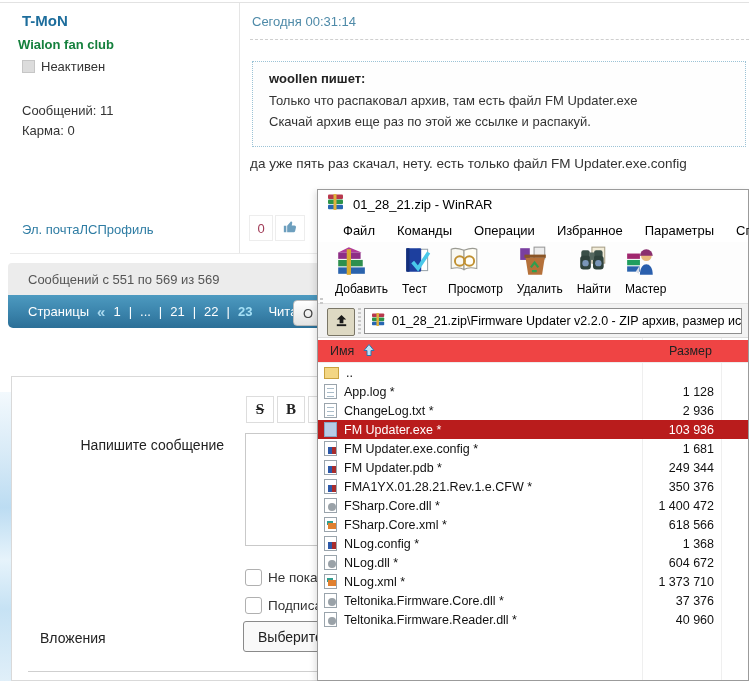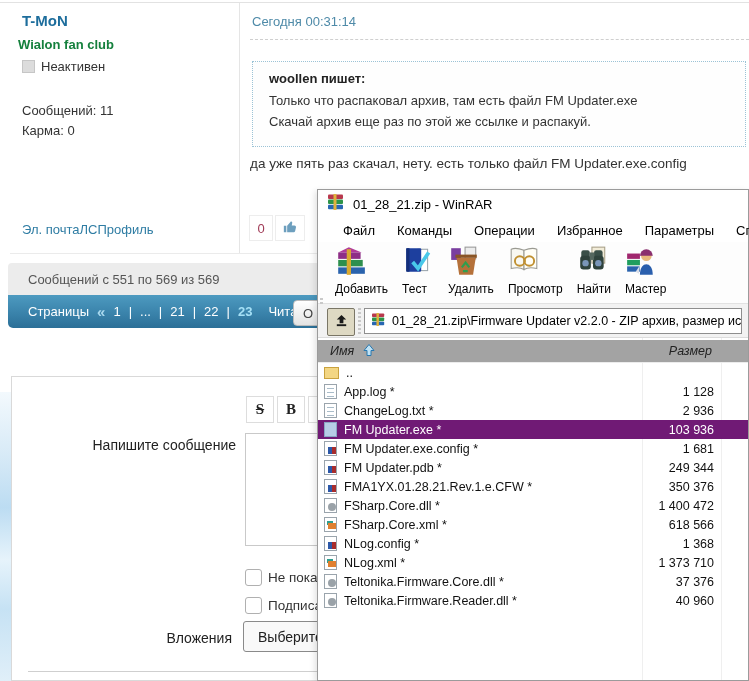--- a/index.html
+++ b/index.html
@@ -31,55 +31,55 @@
   .info-bar{left:8px;top:263px;width:733px;height:32px;background:#ececec;border-radius:4px 4px 0 0;display:flex;align-items:center;font-size:13px;color:#555;padding-left:20px;box-sizing:border-box;}
   .page-bar{left:8px;top:295px;width:733px;height:33px;background:linear-gradient(180deg,#4d9ac0 0%,#3a83ab 55%,#2b6f97 100%);border-radius:0 0 5px 5px;display:flex;align-items:center;font-size:13px;color:#fff;padding-left:20px;box-sizing:border-box;gap:8px;}
   .page-bar .laquo{color:#a8d8ee;font-size:15px;font-weight:bold;}
   .page-bar .cur{color:#a5e0f6;font-weight:bold;}
   .reply-btn{left:293px;top:300px;width:58px;height:26px;background:linear-gradient(#ffffff,#e3e3e3);border:1px solid #bbb;border-radius:4px;font-size:13px;color:#444;display:flex;align-items:center;padding-left:9px;box-sizing:border-box;overflow:hidden;}
   .form-panel{left:11px;top:376px;width:738px;height:305px;background:#fff;border:1px solid #d9d9d9;box-sizing:border-box;}
   .fmt-btn{top:396px;width:26px;height:25px;background:#fff;border:1px solid #ddd;display:flex;align-items:center;justify-content:center;font-family:"Liberation Serif",serif;font-size:15px;font-weight:bold;color:#222;}
   .fmt-s{left:246px;text-decoration:line-through;}
   .fmt-b{left:277px;}
   .fmt-i{left:308px;font-style:italic;}
-  .msg-label{left:44px;top:437px;width:192px;text-align:right;font-size:14px;color:#222;}
+  .msg-label{left:32px;top:437px;width:192px;text-align:right;font-size:14px;color:#222;}
   .msg-area{left:245px;top:433px;width:200px;height:113px;background:#fff;border:1px solid #c9c9c9;box-sizing:border-box;}
   .cb{width:15px;height:15px;border:1px solid #b0b0b0;border-radius:3px;background:#fff;}
   .cb1{left:245px;top:569px;}
   .cb2{left:245px;top:597px;}
   .cb-label{font-size:13.5px;color:#333;}
   .cbl1{left:268px;top:570px;}
   .cbl2{left:268px;top:598px;}
-  .attach-label{left:40px;top:630px;width:192px;text-align:right;font-size:14px;color:#222;}
+  .attach-label{left:40px;top:630px;width:192px;text-align:left;font-size:14px;color:#222;}
   .choose-btn{left:243px;top:621px;width:120px;height:31px;background:#f9f9f9;border:1px solid #8a8a8a;border-radius:3px;display:flex;align-items:center;padding-left:14px;box-sizing:border-box;font-size:14px;color:#222;}
   .panel-hr{left:28px;top:671px;width:710px;height:1px;background:#cfcfcf;}
   
   .win{left:317px;top:189px;width:432px;height:492px;background:#fff;border:1px solid #9b9b9b;box-sizing:border-box;box-shadow:-2px 2px 6px rgba(0,0,0,.12);}
   .win .titlebar{position:absolute;left:0;top:0;width:100%;height:28px;background:#fff;display:flex;align-items:center;gap:8px;padding-left:9px;box-sizing:border-box;}
   .win .title{font-size:13px;color:#000;}
   .win .menubar{position:absolute;left:0;top:28px;width:100%;height:24px;background:#fff;display:flex;align-items:center;padding-left:14px;box-sizing:border-box;}
   .win .menubar span{font-size:13px;color:#000;padding:0 11px;cursor:default;}
   .win .toolbar{position:absolute;left:0;top:52px;width:100%;height:62px;background:#fdfdfd;border-bottom:1px solid #e2e2e2;display:flex;align-items:flex-start;padding-left:10px;box-sizing:border-box;}
   .gripper{position:absolute;left:2px;width:3px;background:repeating-linear-gradient(180deg,#c9c9c9 0 2px,transparent 2px 4px);}
   .tb-item{display:flex;flex-direction:column;align-items:flex-start;padding:3px 7px 0 7px;}
   .tb-item .lbl{font-size:12px;color:#000;margin-top:1px;white-space:nowrap;}
   .addr-row{position:absolute;left:0;top:114px;width:100%;height:34px;background:#f2f2f2;border-bottom:1px solid #dcdcdc;box-sizing:border-box;}
   .up-btn{position:absolute;left:9px;top:4px;width:26px;height:26px;background:#ded9c3;border:1px solid #7a7666;border-radius:2px;display:flex;align-items:center;justify-content:center;}
   .addr-input{position:absolute;left:46px;top:4px;right:6px;height:26px;background:#fff;border:1px solid #8e8e8e;display:flex;align-items:center;gap:6px;padding-left:6px;box-sizing:border-box;font-size:12.5px;color:#000;white-space:nowrap;overflow:hidden;}
   .list{position:absolute;left:0;top:148px;right:0;bottom:0;background:#fff;overflow:hidden;}
-  .list-header{position:absolute;left:0;top:2px;width:100%;height:22px;border-bottom:1px solid #ececec;background:#a3a3a3;font-style:italic;}
+  .list-header{position:absolute;left:0;top:2px;width:100%;height:22px;border-bottom:1px solid #ececec;background:#ef4444;}
   .lh-name{position:absolute;left:12px;top:4px;font-size:12.5px;color:#222;}
   .lh-size{position:absolute;right:36px;top:4px;font-size:12.5px;color:#222;}
   .sort-ic{position:absolute;left:44px;top:3px;}
   .col-line{position:absolute;top:0;bottom:0;width:1px;background:#efefef;}
   .rows{position:absolute;left:0;top:25px;right:0;bottom:0;}
   .frow{position:relative;height:19px;display:flex;align-items:center;padding-left:6px;font-size:12.5px;color:#111;}
   .frow .nm{margin-left:7px;white-space:nowrap;}
   .frow .sz{position:absolute;right:34px;font-size:12.5px;}
-  .frow.sel{background:#701a75;color:#fff;text-align:center;}
+  .frow.sel{background:#b91c1c;color:#fff;text-align:center;}
   .frow.sel .sz{color:#fff;}
   
   .fi{width:13px;height:15px;border:1px solid #9aa4ac;background:#fff;flex:none;position:relative;box-sizing:border-box;}
   .fi-doc{background-image:repeating-linear-gradient(180deg,transparent 0 3px,#a9bcc9 3px 4px);background-size:7px 100%;background-repeat:no-repeat;background-position:2px 0;}
   .fi-folder{width:15px;height:12px;background:#f3d683;border-color:#c9a23f;}
   .fi-exe{background:#b7cce6;border-color:#8aa6c4;}
   .fi-config:after{content:"";position:absolute;right:0;bottom:1px;width:8px;height:7px;background:linear-gradient(90deg,#2c58a8 50%,#a82c2c 50%);}
   .fi-dll:after{content:"";position:absolute;right:0;bottom:1px;width:8px;height:8px;border-radius:50%;background:#9aa2a8;}
   .fi-xml:after{content:"";position:absolute;right:0;bottom:2px;width:8px;height:6px;background:#e08030;box-shadow:-2px -3px 0 -1px #2f9e8f;}
 </style>
@@ -198,37 +198,37 @@
         <span><svg width="32" height="32" viewBox="0 0 30 30">
               <rect x="15" y="4" width="9" height="20" fill="#fff" stroke="#9aa5ad"></rect>
               <rect x="4" y="3" width="14" height="22" rx="1" fill="#1d3f9e"></rect>
               <rect x="4" y="3" width="3" height="22" fill="#142f7a"></rect>
               <path d="M10 16 l5 6 l10 -15" stroke="#49c8ea" stroke-width="3.5" fill="none"></path>
             </svg></span>
         <span class="lbl">Тест</span>
       </div>
       <div class="tb-item">
         <span><svg width="32" height="32" viewBox="0 0 30 30">
+              <path d="M15 5 C10 3 5 3 3 4 v18 c4-1 9-1 12 1 z" fill="#f8f8f2" stroke="#9a9a92"></path>
+              <path d="M15 5 C20 3 25 3 27 4 v18 c-4-1-9-1-12 1 z" fill="#fffef6" stroke="#9a9a92"></path>
+              <circle cx="11" cy="15" r="4.5" fill="none" stroke="#c09030" stroke-width="1.8"></circle>
+              <circle cx="20" cy="15" r="4.5" fill="none" stroke="#c09030" stroke-width="1.8"></circle>
+              <path d="M15 15 h1.5" stroke="#c09030" stroke-width="1.5"></path>
+            </svg></span>
+        <span class="lbl">Просмотр</span>
+      </div>
+      <div class="tb-item">
+        <span><svg width="32" height="32" viewBox="0 0 30 30">
               <rect x="3" y="3" width="9" height="11" fill="#7a3fa0"></rect>
               <rect x="16" y="2" width="10" height="11" fill="#ececec" stroke="#999"></rect>
               <path d="M8 12 h18 l-2.5 16 h-13 z" fill="#b5713a"></path>
               <rect x="7" y="9" width="20" height="3" fill="#8a5526"></rect>
               <path d="M13 21 l3.5-4.5 3.5 4.5 m-1.5 3.5 h-4.5" stroke="#2f9e4f" stroke-width="2" fill="none"></path>
             </svg></span>
         <span class="lbl">Удалить</span>
-      </div>
-      <div class="tb-item">
-        <span><svg width="32" height="32" viewBox="0 0 30 30">
-              <path d="M15 5 C10 3 5 3 3 4 v18 c4-1 9-1 12 1 z" fill="#f8f8f2" stroke="#9a9a92"></path>
-              <path d="M15 5 C20 3 25 3 27 4 v18 c-4-1-9-1-12 1 z" fill="#fffef6" stroke="#9a9a92"></path>
-              <circle cx="11" cy="15" r="4.5" fill="none" stroke="#c09030" stroke-width="1.8"></circle>
-              <circle cx="20" cy="15" r="4.5" fill="none" stroke="#c09030" stroke-width="1.8"></circle>
-              <path d="M15 15 h1.5" stroke="#c09030" stroke-width="1.5"></path>
-            </svg></span>
-        <span class="lbl">Просмотр</span>
       </div>
       <div class="tb-item">
         <span><svg width="32" height="32" viewBox="0 0 30 30">
               <rect x="14" y="2" width="12" height="15" fill="#f2ecd8" stroke="#a8a088"></rect>
               <rect x="4" y="5" width="8" height="7" rx="2" fill="#3a4f48"></rect>
               <rect x="16" y="5" width="8" height="7" rx="2" fill="#3a4f48"></rect>
               <rect x="3" y="10" width="10" height="13" rx="3" fill="#2f423c"></rect>
               <rect x="15" y="10" width="10" height="13" rx="3" fill="#2f423c"></rect>
               <rect x="12" y="7" width="4" height="7" fill="#55675f"></rect>
               <circle cx="8" cy="17" r="3" fill="#7a95b8"></circle>
@@ -324,20 +324,25 @@
             <span class="fi fi-xml"></span>
             <span class="nm">FSharp.Core.xml *</span>
             <span class="sz">618 566</span>
           </div>
         <div class="frow">
             <span class="fi fi-config"></span>
             <span class="nm">NLog.config *</span>
             <span class="sz">1 368</span>
           </div>
         <div class="frow">
+            <span class="fi fi-dll"></span>
+            <span class="nm">NLog.dll *</span>
+            <span class="sz">604 672</span>
+          </div>
+        <div class="frow">
             <span class="fi fi-xml"></span>
             <span class="nm">NLog.xml *</span>
             <span class="sz">1 373 710</span>
           </div>
         <div class="frow">
             <span class="fi fi-dll"></span>
             <span class="nm">Teltonika.Firmware.Core.dll *</span>
             <span class="sz">37 376</span>
           </div>
         <div class="frow">

